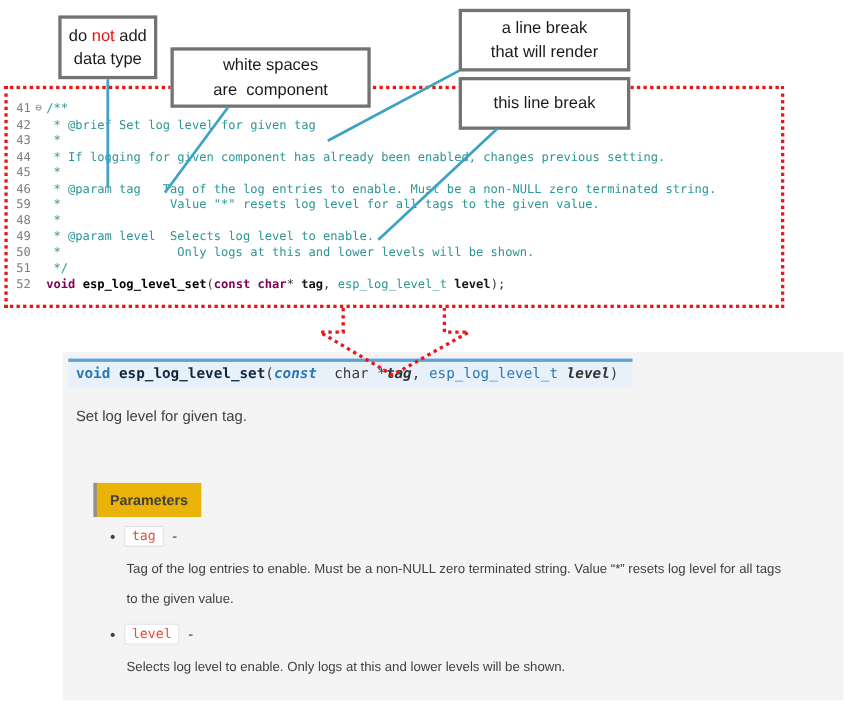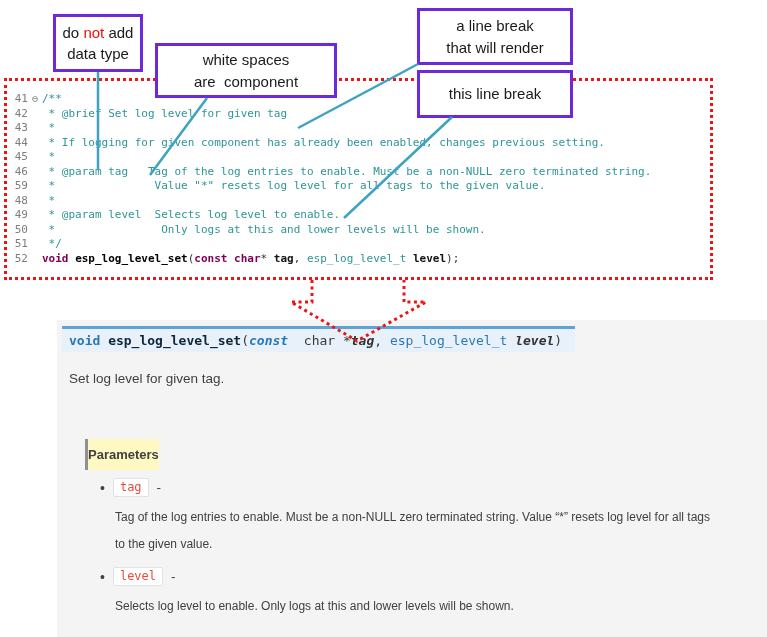--- a/index.html
+++ b/index.html
@@ -12,22 +12,22 @@
        border-top:3px solid #5ea5d7;font-family:"DejaVu Sans Mono",monospace;font-size:13px;
        line-height:20px;white-space:pre;padding:2px 0 1px 7px;color:#3a3a3a;}
   .sig span{white-space:pre;}
   .sv{color:#2878b8;font-weight:bold;}
   .sn{color:#10263c;font-weight:bold;}
   .sk{color:#2878b8;font-weight:bold;font-style:italic;}
   .sl{color:#2878b8;}
   .si{color:#333;font-weight:bold;font-style:italic;}
   .sp{color:#3a3a3a;}
   .doc-p{position:absolute;margin:0;font-size:13.5px;color:#404040;}
-  .params{position:absolute;left:28px;top:119px;background:#fef9c3;border-left:3px solid #909090;
-          padding:8px 0;font-weight:bold;font-size:13px;color:#3f3f3f;}
+  .params{position:absolute;left:28px;top:119px;background:#eab308;border-left:3px solid #909090;
+          padding:8px 12px;font-weight:bold;font-size:13px;color:#3f3f3f;}
   .prow{position:absolute;left:43px;display:flex;align-items:center;gap:8px;font-size:13.5px;color:#404040;}
   .bullet{font-size:14px;color:#404040;}
   .chip{font-family:"DejaVu Sans Mono",monospace;font-size:12px;color:#e74c3c;background:#fff;
         border:1px solid #e0e3e6;border-radius:2px;padding:1px 6px 2px;}
   .pdesc{position:absolute;left:58px;width:600px;font-size:12px;line-height:27px;color:#404040;margin:0;}
 
   
   .redrect{position:absolute;left:4px;top:78px;width:703px;height:196px;border:3px dotted #ea1515;z-index:2;}
   .arrowsvg{position:absolute;left:0;top:0;width:767px;height:637px;z-index:2;pointer-events:none;}
 
@@ -39,21 +39,21 @@
   .fold{width:14px;text-align:center;color:#7d7d7d;font-size:10px;}
   .ctext{white-space:pre;}
   .cm{color:#2e9596;}
   .kw{color:#7f0055;font-weight:bold;}
   .fn{color:#000;font-weight:bold;}
   .arg{color:#151515;font-weight:bold;}
   .typ{color:#2e9596;}
   .pl{color:#333;}
 
   
-  .callout{position:absolute;background:#fff;border:3px solid #6d28d9;display:flex;flex-direction:column;
+  .callout{position:absolute;background:#fff;border:3px solid #737373;display:flex;flex-direction:column;
            justify-content:center;align-items:center;font-size:15px;color:#1a1a1a;line-height:1.42;z-index:5;}
   .callout div{white-space:pre;}
   .red{color:#ed0f0f;}
   #co1{left:53px;top:14px;width:84px;height:52px;}
   #co2{left:155px;top:43px;width:176px;height:49px;}
   #co3{left:417px;top:8px;width:150px;height:51px;}
   #co4{left:417px;top:70px;width:150px;height:42px;}
 
   .leaders{position:absolute;left:0;top:0;width:767px;height:637px;z-index:6;pointer-events:none;}
 </style>

